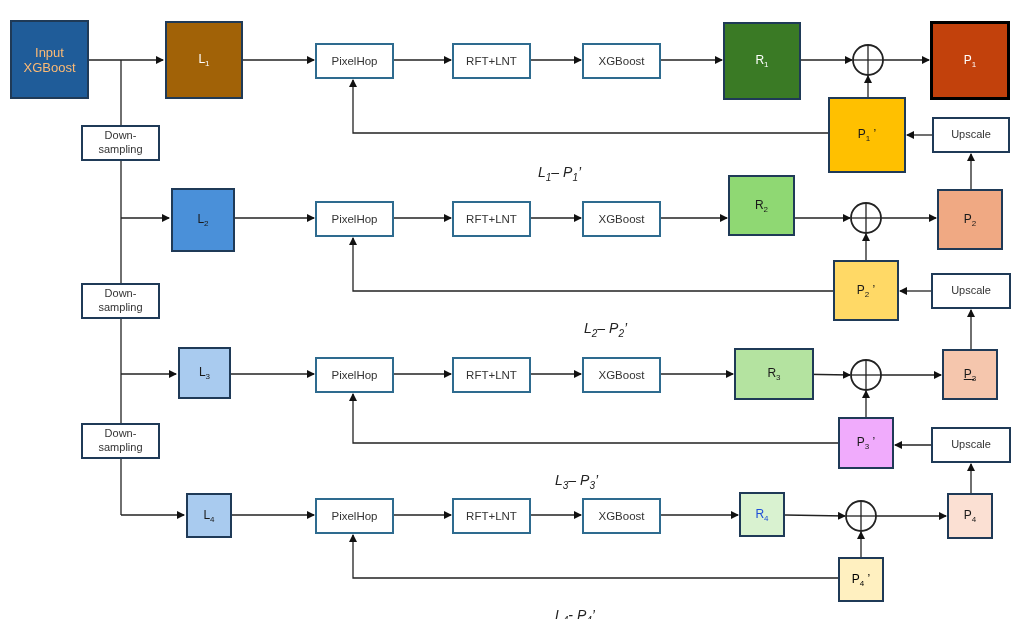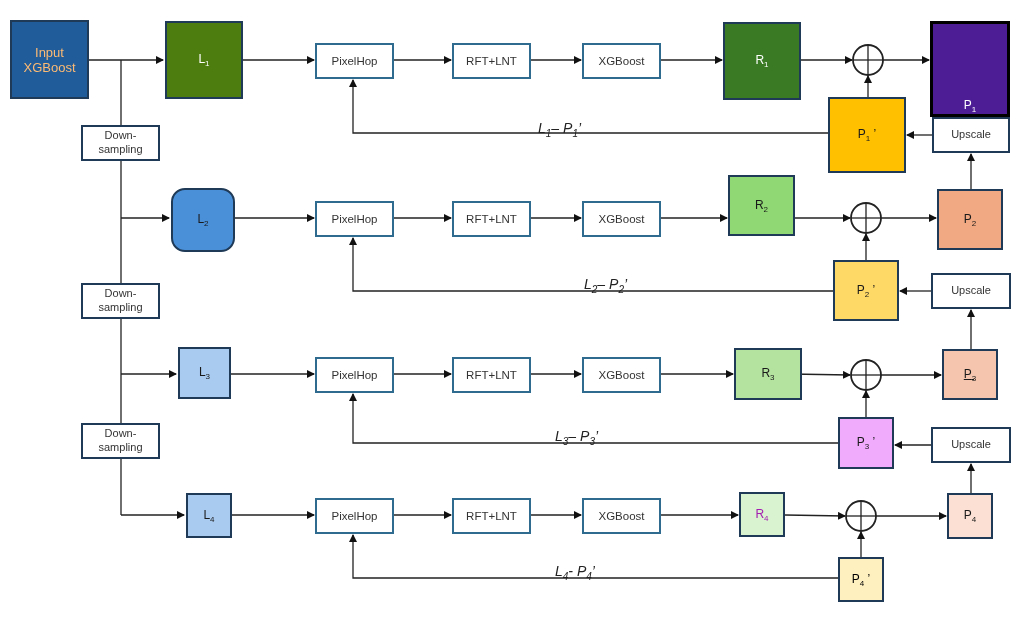--- a/index.html
+++ b/index.html
@@ -3,21 +3,21 @@
 <meta charset="utf-8">
 <style>
   html, body { margin:0; padding:0; background:#ffffff; }
   body { width:1024px; height:619px; position:relative; overflow:hidden; font-family:"Liberation Sans", sans-serif; }
   #canvas { position:absolute; left:0; top:0; width:1024px; height:619px; }
   .box { position:absolute; box-sizing:border-box; display:flex; align-items:center; justify-content:center; text-align:center; font-size:12px; color:#222; }
   .box sub { font-size:8px; vertical-align:-3px; }
   .proc { border:2px solid #2e6b8f; background:#fff; font-size:11.5px; color:#333; }
   .side { border:2px solid #1f3a57; background:#fff; font-size:11px; color:#333; line-height:1.25; }
   .dark { border:2px solid #1f3a57; }
-  .lbl { position:absolute; font-style:italic; font-size:14px; color:#222; white-space:nowrap; }
+  .lbl { position:absolute; font-style:italic; font-size:14px; color:#222; white-space:nowrap;margin-top:44px; }
   .lbl sub { font-size:10px; }
 </style>
 </head>
 <body>
 
 <svg id="canvas" width="1024" height="619" viewBox="0 0 1024 619">
   <defs>
     <marker id="arr" markerWidth="8" markerHeight="8" refX="7" refY="4" orient="auto" markerUnits="userSpaceOnUse">
       <path d="M0,0 L8,4 L0,8 Z" fill="#111"></path>
     </marker>
@@ -99,46 +99,46 @@
 <div class="box side" style="left:81px;top:283px;width:79px;height:36px;flex-direction:column;">
   <span>Down-</span>
   <span>sampling</span>
 </div>
 <div class="box side" style="left:81px;top:423px;width:79px;height:36px;flex-direction:column;">
   <span>Down-</span>
   <span>sampling</span>
 </div>
 
 <div id="row-container">
-    <div class="box dark" style="left: 165px; top: 21px; width: 78px; height: 78px; background: #4d7c0f; color: rgb(255, 255, 255);">
+    <div class="box dark" style="left: 165px; top: 21px; width: 78px; height: 78px; background: #a16207; color: rgb(255, 255, 255);">
       <span><span>L</span><sub><span>1</span></sub></span>
     </div>
     <div class="box proc" style="left: 315px; top: 43px; width: 79px; height: 36px;">
       <span>PixelHop</span>
     </div>
     <div class="box proc" style="left: 452px; top: 43px; width: 79px; height: 36px;">
       <span>RFT+LNT</span>
     </div>
     <div class="box proc" style="left: 582px; top: 43px; width: 79px; height: 36px;">
       <span>XGBoost</span>
     </div>
     <div class="box dark" style="left: 723px; top: 22px; width: 78px; height: 78px; background: rgb(58, 122, 37); color: rgb(255, 255, 255);">
       <span><span>R</span><sub><span>1</span></sub></span>
     </div>
-    <div class="box dark" style="left: 930px; top: 21px; width: 80px; height: 96px; background: #4c1d95; color: rgb(255, 255, 255); border: 3px solid rgb(0, 0, 0); align-items: flex-end;">
+    <div class="box dark" style="left: 930px; top: 21px; width: 80px; height: 79px; background: #c2410c; color: rgb(255, 255, 255); border: 3px solid rgb(0, 0, 0);">
       <span><span>P</span><sub><span>1</span></sub></span>
     </div>
     <div class="box dark" style="left: 828px; top: 97px; width: 78px; height: 76px; background: rgb(255, 192, 0); color: rgb(26, 26, 26);">
       <span><span>P</span><sub><span>1</span></sub><span> ’</span></span>
     </div>
     <div class="box side" style="left: 932px; top: 117px; width: 78px; height: 36px;">
       <span>Upscale</span>
     </div>
     <div class="lbl" style="left: 538px; top: 120px;"><span>L</span><sub><span>1</span></sub><span>– </span><span>P</span><sub><span>1</span></sub><span>’</span></div>
-    <div class="box dark" style="left: 171px; top: 188px; width: 64px; height: 64px; background: rgb(74, 144, 217); color: rgb(26, 26, 26); border-radius: 14px;">
+    <div class="box dark" style="left: 171px; top: 188px; width: 64px; height: 64px; background: rgb(74, 144, 217); color: rgb(26, 26, 26);">
       <span><span>L</span><sub><span>2</span></sub></span>
     </div>
     <div class="box proc" style="left: 315px; top: 201px; width: 79px; height: 36px;">
       <span>PixelHop</span>
     </div>
     <div class="box proc" style="left: 452px; top: 201px; width: 79px; height: 36px;">
       <span>RFT+LNT</span>
     </div>
     <div class="box proc" style="left: 582px; top: 201px; width: 79px; height: 36px;">
       <span>XGBoost</span>
@@ -161,21 +161,21 @@
     </div>
     <div class="box proc" style="left: 315px; top: 357px; width: 79px; height: 36px;">
       <span>PixelHop</span>
     </div>
     <div class="box proc" style="left: 452px; top: 357px; width: 79px; height: 36px;">
       <span>RFT+LNT</span>
     </div>
     <div class="box proc" style="left: 582px; top: 357px; width: 79px; height: 36px;">
       <span>XGBoost</span>
     </div>
-    <div class="box dark" style="left: 734px; top: 348px; width: 68px; height: 52px; background: rgb(180, 227, 160); color: rgb(26, 26, 26);">
+    <div class="box dark" style="left: 734px; top: 348px; width: 80px; height: 52px; background: rgb(180, 227, 160); color: rgb(26, 26, 26);">
       <span><span>R</span><sub><span>3</span></sub></span>
     </div>
     <div class="box dark" style="left: 942px; top: 349px; width: 56px; height: 51px; background: rgb(245, 198, 173); color: rgb(26, 26, 26); border: 2px solid rgb(31, 58, 87); text-decoration: underline;">
       <span><span>P</span><sub><span>3</span></sub></span>
     </div>
     <div class="box dark" style="left: 838px; top: 417px; width: 56px; height: 52px; background: #f0abfc; color: rgb(26, 26, 26);">
       <span><span>P</span><sub><span>3</span></sub><span> ’</span></span>
     </div>
     <div class="box side" style="left: 931px; top: 427px; width: 80px; height: 36px;">
       <span>Upscale</span>
@@ -186,21 +186,21 @@
     </div>
     <div class="box proc" style="left: 315px; top: 498px; width: 79px; height: 36px;">
       <span>PixelHop</span>
     </div>
     <div class="box proc" style="left: 452px; top: 498px; width: 79px; height: 36px;">
       <span>RFT+LNT</span>
     </div>
     <div class="box proc" style="left: 582px; top: 498px; width: 79px; height: 36px;">
       <span>XGBoost</span>
     </div>
-    <div class="box dark" style="left: 739px; top: 492px; width: 46px; height: 45px; background: rgb(217, 242, 208); color: #a21caf;">
+    <div class="box dark" style="left: 739px; top: 492px; width: 46px; height: 45px; background: rgb(217, 242, 208); color: #1d4ed8;">
       <span><span>R</span><sub><span>4</span></sub></span>
     </div>
     <div class="box dark" style="left: 947px; top: 493px; width: 46px; height: 46px; background: rgb(251, 224, 211); color: rgb(26, 26, 26); border: 2px solid rgb(31, 58, 87);">
       <span><span>P</span><sub><span>4</span></sub></span>
     </div>
     <div class="box dark" style="left: 838px; top: 557px; width: 46px; height: 45px; background: rgb(255, 240, 192); color: #000000;">
       <span><span>P</span><sub><span>4</span></sub><span> ’</span></span>
     </div>
     <div class="lbl" style="left: 555px; top: 563px;"><span>L</span><sub><span>4</span></sub><span>- </span><span>P</span><sub><span>4</span></sub><span>’</span></div>
   </div>

